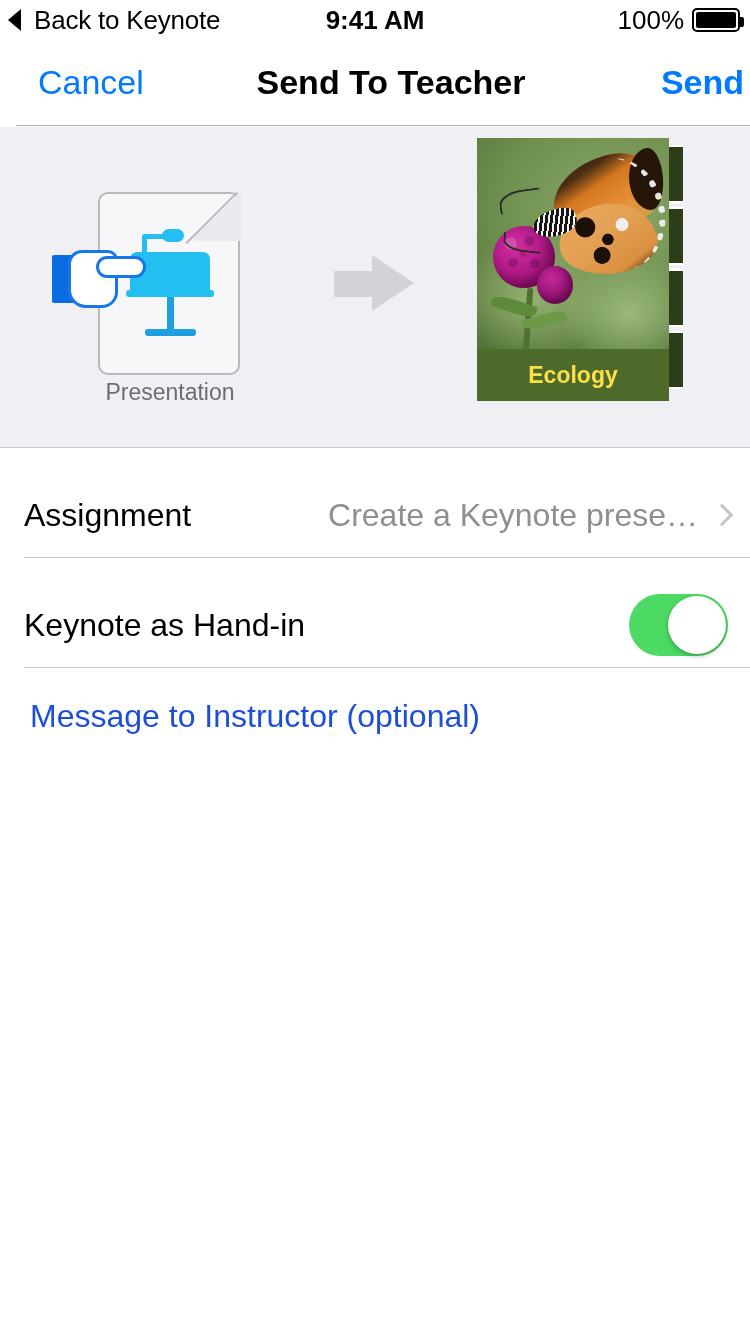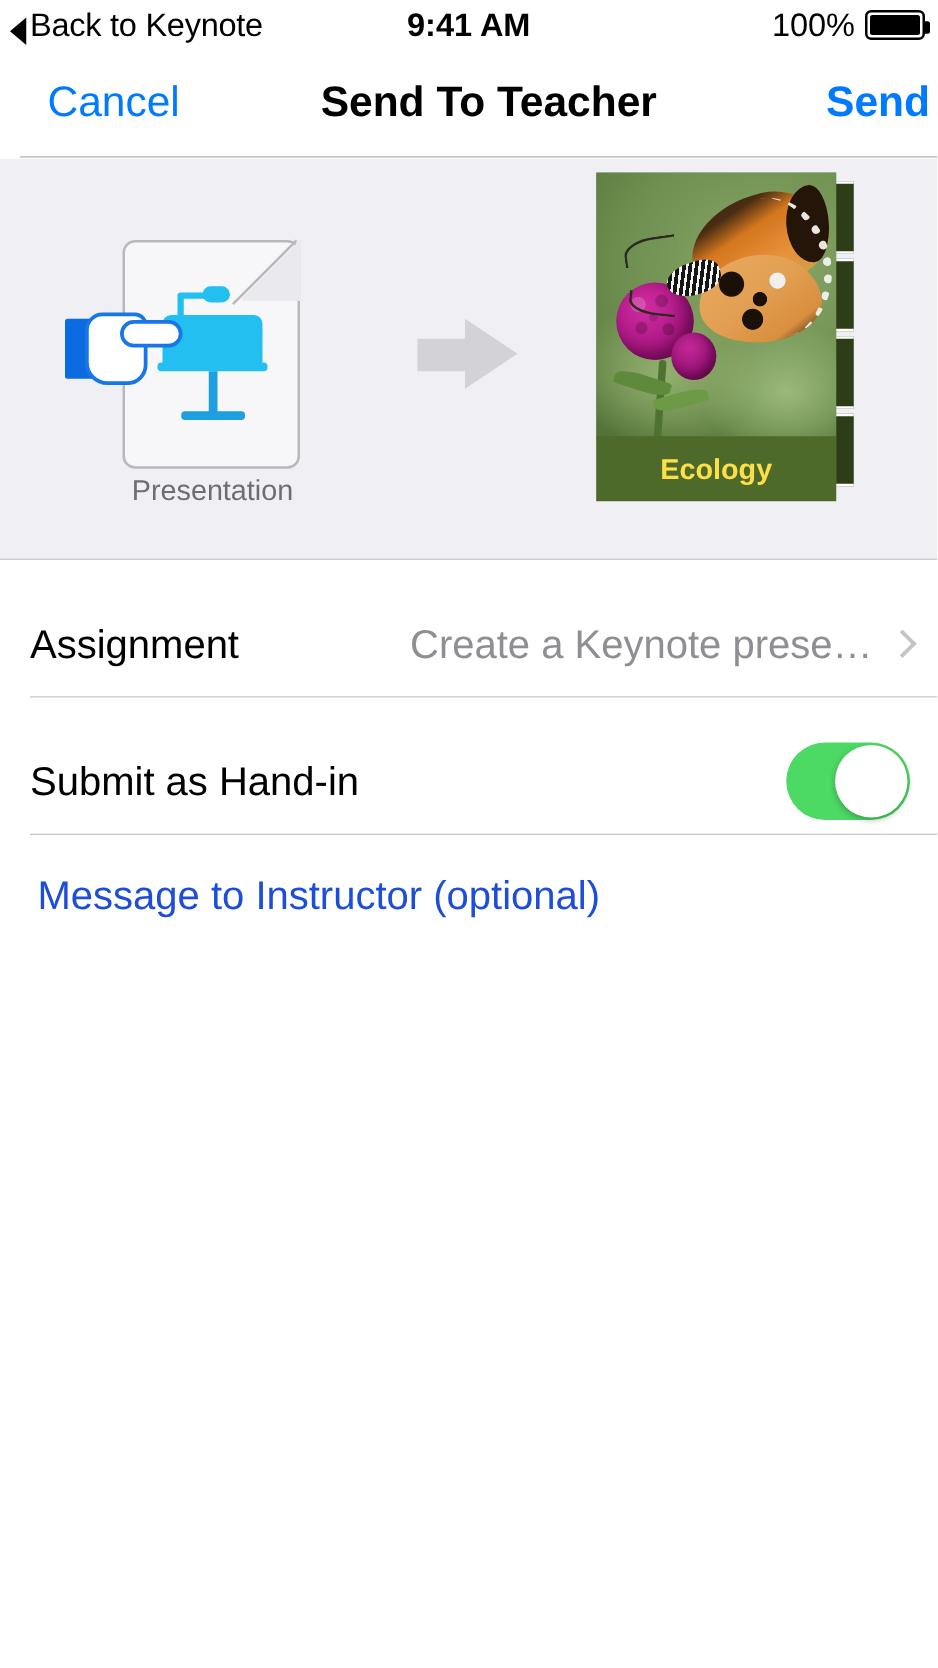--- a/index.html
+++ b/index.html
@@ -9,21 +9,21 @@
     font-family: "Liberation Sans", sans-serif;
     -webkit-font-smoothing: antialiased;
   }
   .screen { position: relative; width: 750px; height: 1334px; overflow: hidden; background:#fff; }
 
   
   .status-bar {
     position: absolute; top: 0; left: 0; width: 750px; height: 40px;
     display: flex; align-items: center; color: #000;
   }
-  .sb-left { position: absolute; left: 8px; display: flex; align-items: flex-end; gap: 3px; }
+  .sb-left { position: absolute; left: 8px; display: flex; align-items: center; gap: 13px; }
   .back-tri { width: 0; height: 0; border-top: 11px solid transparent;
               border-bottom: 11px solid transparent; border-right: 13px solid #000; }
   .sb-left .lbl { font-size: 26px; letter-spacing: -0.2px; }
   .sb-center { position: absolute; left: 0; right: 0; text-align: center;
                font-size: 26px; font-weight: bold; }
   .sb-right { position: absolute; right: 10px; display: flex; align-items: center; gap: 8px; }
   .sb-right .pct { font-size: 26px; }
   .batt { position: relative; width: 48px; height: 24px; border: 2.5px solid #000;
           border-radius: 5px; }
   .batt-fill { position: absolute; top: 2px; left: 2px; bottom: 2px; right: 2px;
@@ -308,21 +308,21 @@
   <div class="rows">
 
     <div class="row">
       <span class="row-label">Assignment</span>
       <span class="row-value">Create a Keynote prese…</span>
       <span class="chevron"></span>
       <span class="row-sep"></span>
     </div>
 
     <div class="row">
-      <span class="row-label">Submit as Hand-in</span>
+      <span class="row-label">Keynote as Hand-in</span>
       <span class="toggle">
         <span class="toggle-knob"></span>
       </span>
       <span class="row-sep"></span>
     </div>
 
     <div class="message-area">
       <span class="message-placeholder">Message to Instructor (optional)</span>
     </div>
 

